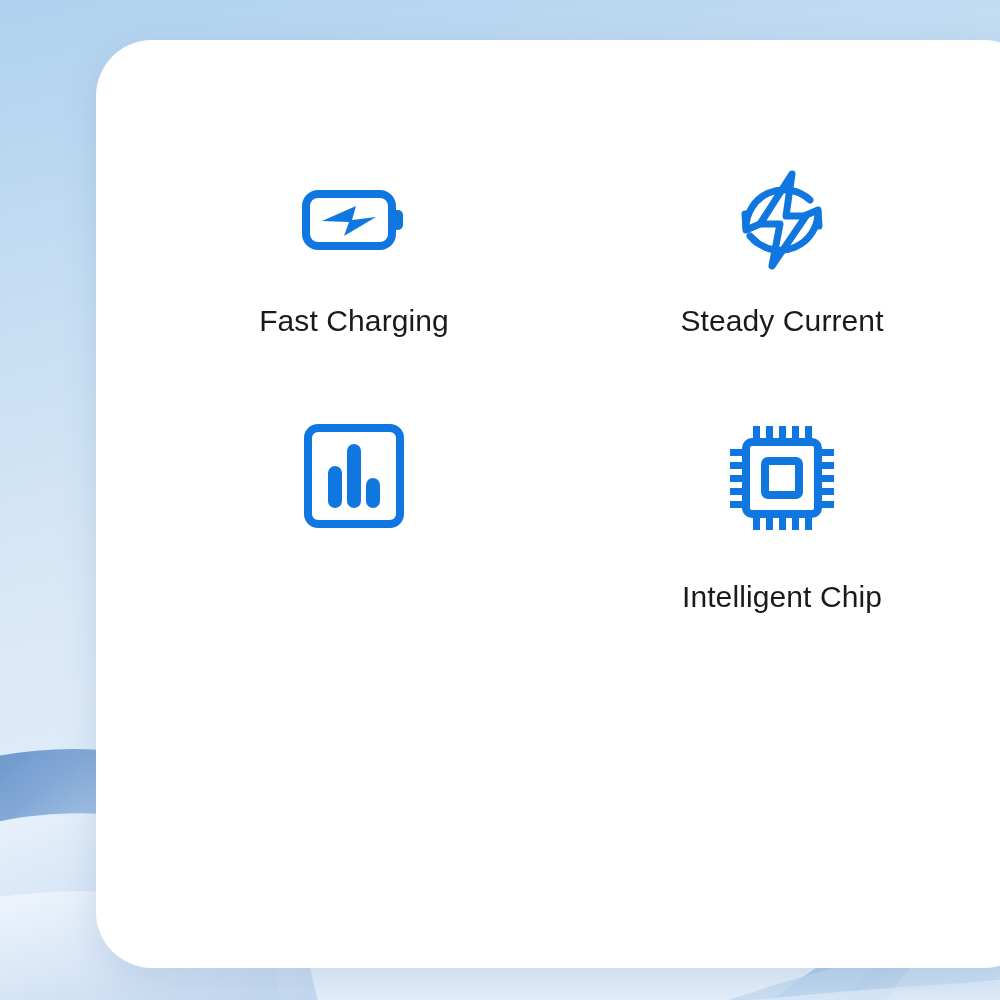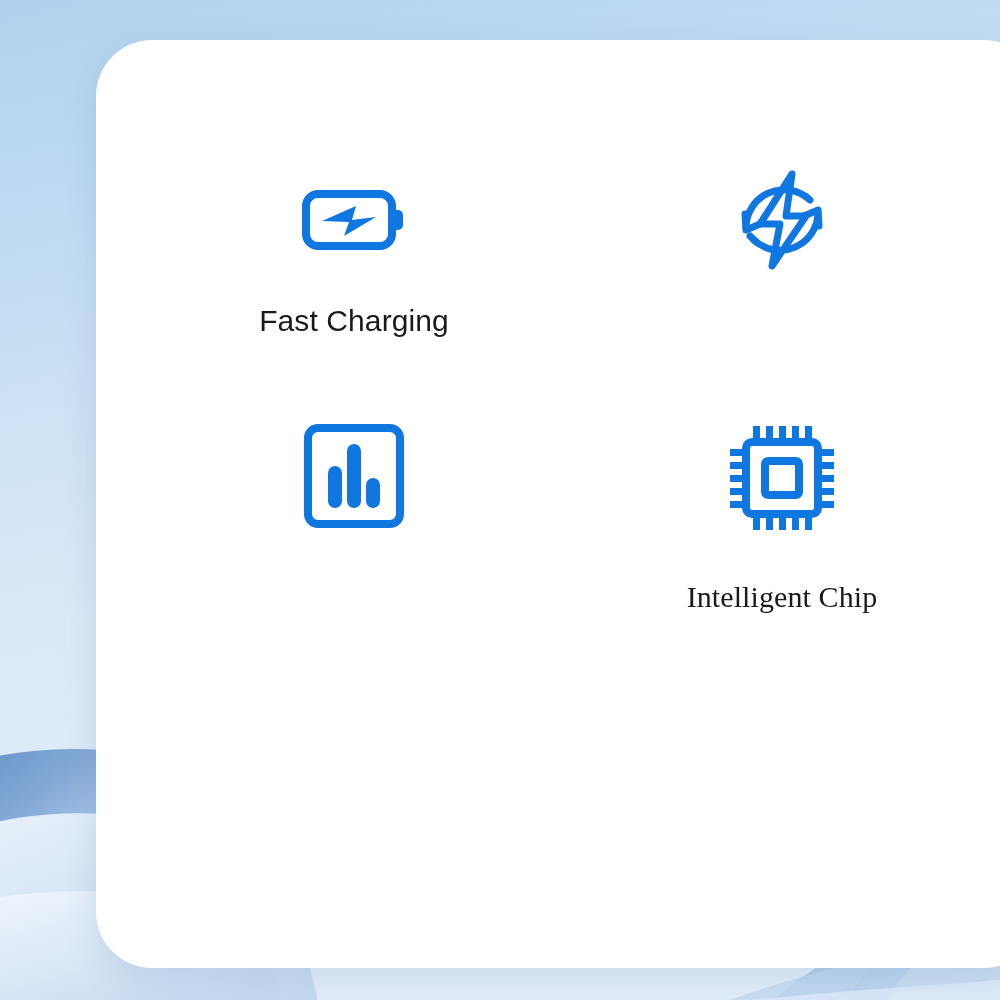--- a/index.html
+++ b/index.html
@@ -83,21 +83,21 @@
     letter-spacing: 0.1px;
     white-space: pre-line;
     max-width: 330px;
   }
 
   
   .cell-r1 { padding-top: 46px; }
   .cell-r2 { padding-top: 38px; }
   .cell-r3 { padding-top: 40px; }
 
-  .cell-r3.cell-c2 .feature-label { padding-top: 18px; font-family: Liberation Serif, serif; }
+  .cell-r3.cell-c2 .feature-label { padding-top: 18px; }
 </style>
 </head>
 <body>
 
 <div id="stage">
 
   <svg id="bg-waves" viewBox="0 0 1000 1000" preserveAspectRatio="none" aria-hidden="true">
     <defs>
       <linearGradient id="gSky" x1="0" y1="0" x2="0.25" y2="1">
         <stop offset="0%" stop-color="#b0d1ee"></stop>
@@ -173,20 +173,21 @@
             <path d="M25 56 L26 72 L40 66" stroke="#1177e0" stroke-width="7" stroke-linecap="round" stroke-linejoin="round" fill="none"></path>
 
             <path d="M98 54 A38 38 0 0 1 34 82" stroke="#1177e0" stroke-width="7" stroke-linecap="round"></path>
             <path d="M99 68 L98 52 L84 58" stroke="#1177e0" stroke-width="7" stroke-linecap="round" stroke-linejoin="round" fill="none"></path>
 
             <path d="M36 84 L30 78" stroke="#1177e0" stroke-width="7" stroke-linecap="round"></path>
 
             <path d="M72 16 L40 66 L60 66 L52 108 L86 58 L66 58 Z" stroke="#1177e0" stroke-width="7" stroke-linejoin="round" stroke-linecap="round" fill="none"></path>
           </svg>
         </div>
+        <div class="feature-label">Steady Current</div>
       </div>
 
 
       <div class="feature-cell cell-r2 cell-c2">
         <div class="feature-icon">
           <svg width="124" height="124" viewBox="0 0 124 124" fill="none">
             <rect x="16" y="14" width="92" height="96" rx="10" ry="10" stroke="#1177e0" stroke-width="8"></rect>
             <rect x="36" y="52" width="14" height="42" rx="7" fill="#1177e0"></rect>
             <rect x="55" y="30" width="14" height="64" rx="7" fill="#1177e0"></rect>
             <rect x="74" y="64" width="14" height="30" rx="7" fill="#1177e0"></rect>

